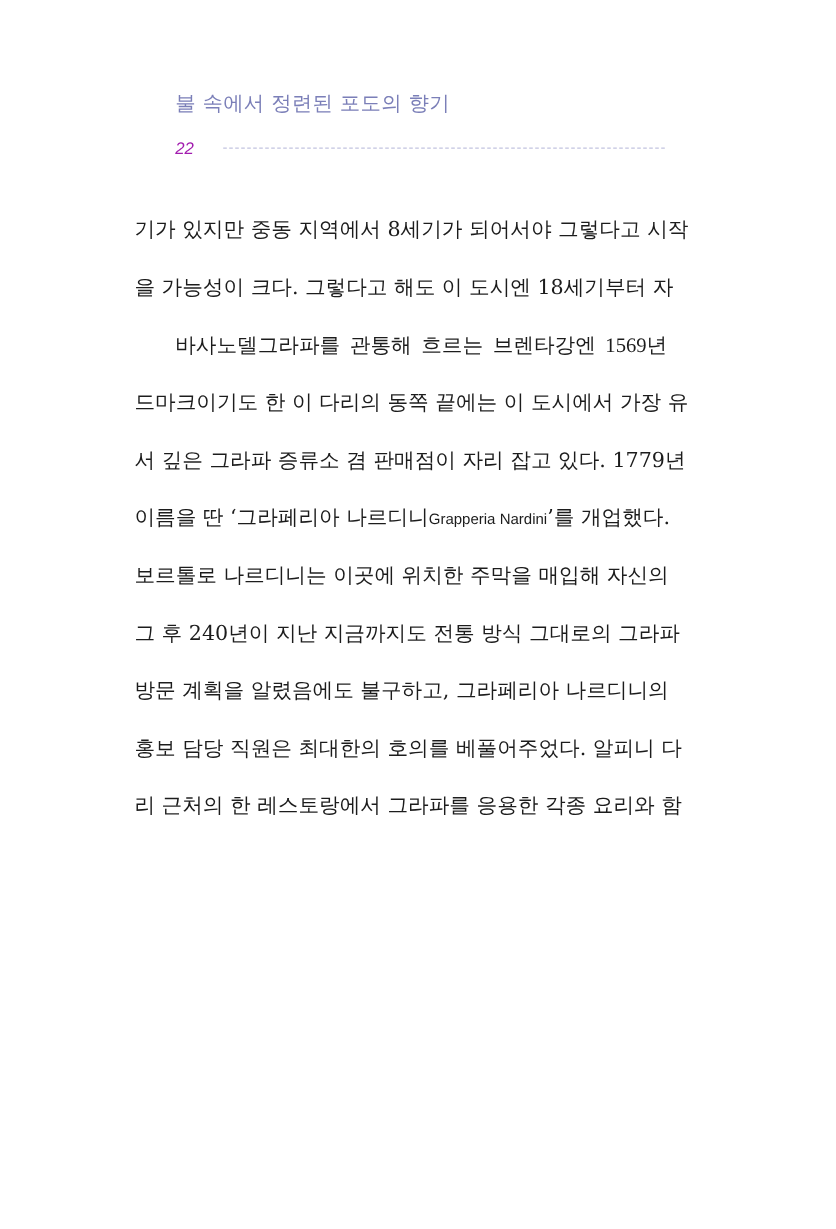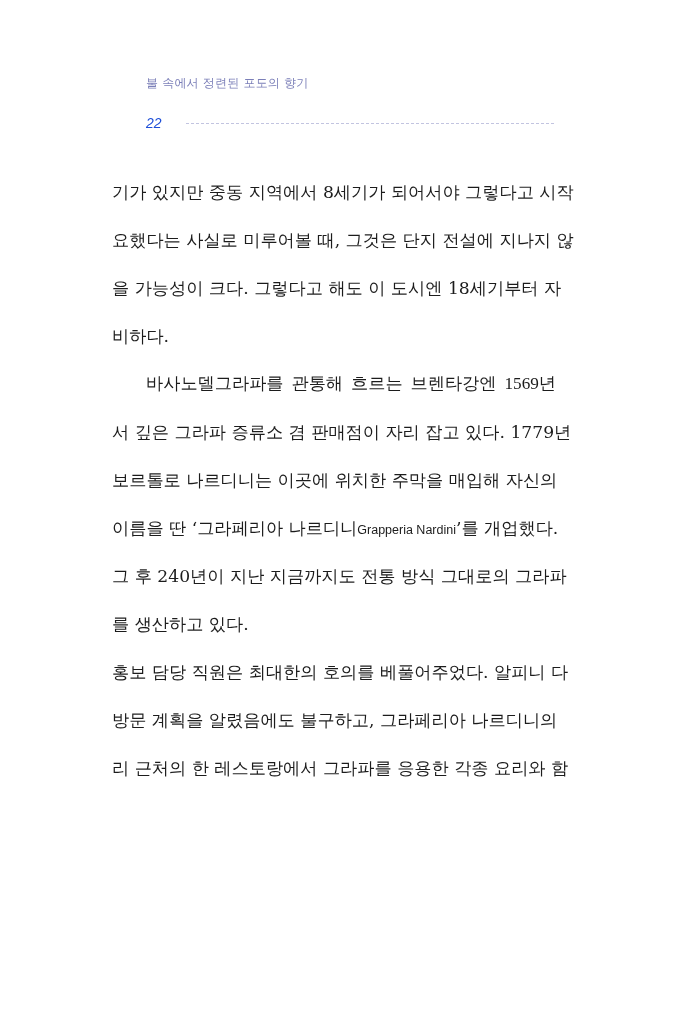--- a/index.html
+++ b/index.html
@@ -12,38 +12,38 @@
       height: 1024px;
       position: relative;
       overflow: hidden;
       font-family: "DejaVu Serif", "Liberation Serif", serif;
     }
     .running-head {
       position: absolute;
       left: 146px;
       top: 75px;
       font-family: "DejaVu Sans", "Liberation Sans", sans-serif;
-      font-size: 12px;
+      font-size: 17px;
       color: #7b7fb8;
       letter-spacing: 0.2px;
     }
     .folio-row {
       position: absolute;
       left: 146px;
       top: 114px;
       width: 408px;
       height: 18px;
       display: flex;
       align-items: center;
     }
     .folio {
       font-family: "Liberation Sans", "DejaVu Sans", sans-serif;
       font-style: italic;
       font-size: 14px;
-      color: #1d4ed8;
+      color: #a21caf;
       width: 40px;
     }
     .rule {
       flex: 1;
       border-top: 1px dashed #c2c4e0;
       height: 0;
       margin-top: 1px;
     }
     .body-text {
       position: absolute;
@@ -80,28 +80,26 @@
 <div class="running-head">불 속에서 정련된 포도의 향기</div>
 
 <div class="folio-row">
   <span class="folio">22</span>
   <span class="rule"></span>
 </div>
 
 <div class="body-text">
 
   <span class="line">기가 있지만 중동 지역에서 8세기가 되어서야 그렇다고 시작</span>
-  <span class="line">요했다는 사실로 미루어볼 때, 그것은 단지 전설에 지나지 않</span>
   <span class="line">을 가능성이 크다. 그렇다고 해도 이 도시엔 18세기부터 자</span>
-  <span class="line last">비하다.</span>
 
   <span class="line indent">바사노델그라파를 관통해 흐르는 브렌타강엔 1569년</span>
+  <span class="line">드마크이기도 한 이 다리의 동쪽 끝에는 이 도시에서 가장 유</span>
   <span class="line">서 깊은 그라파 증류소 겸 판매점이 자리 잡고 있다. 1779년</span>
+  <span class="line"><span>이름을 딴 ‘그라페리아 나르디니</span><span class="latin-small">Grapperia Nardini</span><span>’를 개업했다.</span></span>
   <span class="line">보르톨로 나르디니는 이곳에 위치한 주막을 매입해 자신의</span>
-  <span class="line"><span>이름을 딴 ‘그라페리아 나르디니</span><span class="latin-small">Grapperia Nardini</span><span>’를 개업했다.</span></span>
   <span class="line">그 후 240년이 지난 지금까지도 전통 방식 그대로의 그라파</span>
-  <span class="line last">를 생산하고 있다.</span>
 
+  <span class="line">방문 계획을 알렸음에도 불구하고, 그라페리아 나르디니의</span>
   <span class="line">홍보 담당 직원은 최대한의 호의를 베풀어주었다. 알피니 다</span>
-  <span class="line">방문 계획을 알렸음에도 불구하고, 그라페리아 나르디니의</span>
   <span class="line">리 근처의 한 레스토랑에서 그라파를 응용한 각종 요리와 함</span>
 
 </div>
 
 </body></html>

